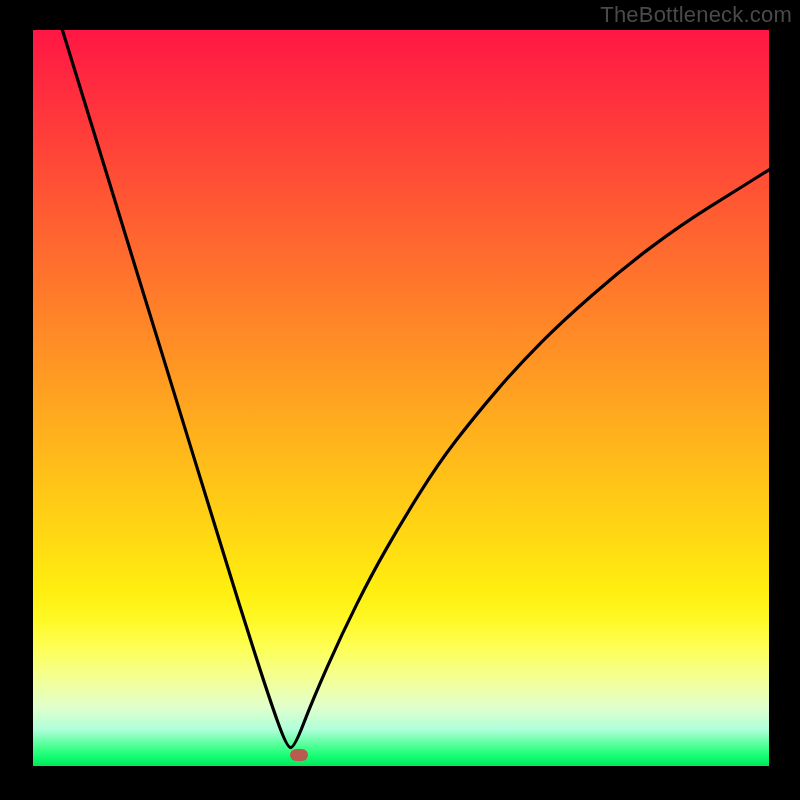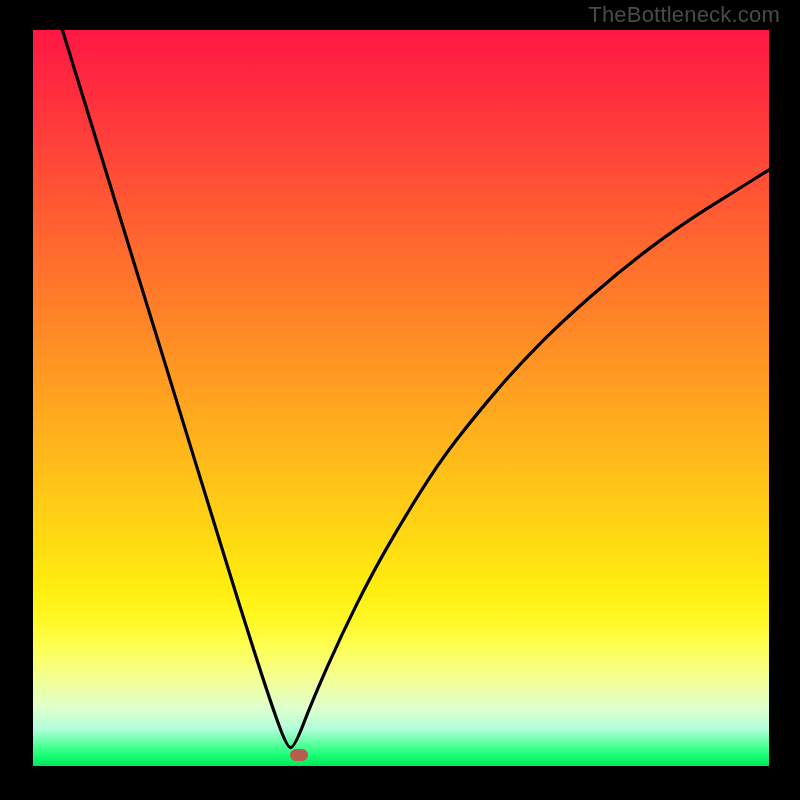--- a/index.html
+++ b/index.html
@@ -7,21 +7,21 @@
     width: 800px;
     height: 800px;
     background: #000;
     position: relative;
     overflow: hidden;
     font-family: Arial, Helvetica, sans-serif;
   }
   .watermark {
     position: absolute;
     top: 2px;
-    right: 20px;
+    right: 8px;
     color: #4a4a4a;
     font-size: 22px;
     font-weight: 400;
     letter-spacing: 0.2px;
     z-index: 10;
   }
   .plot-area {
     position: absolute;
     left: 33px;
     top: 30px;

